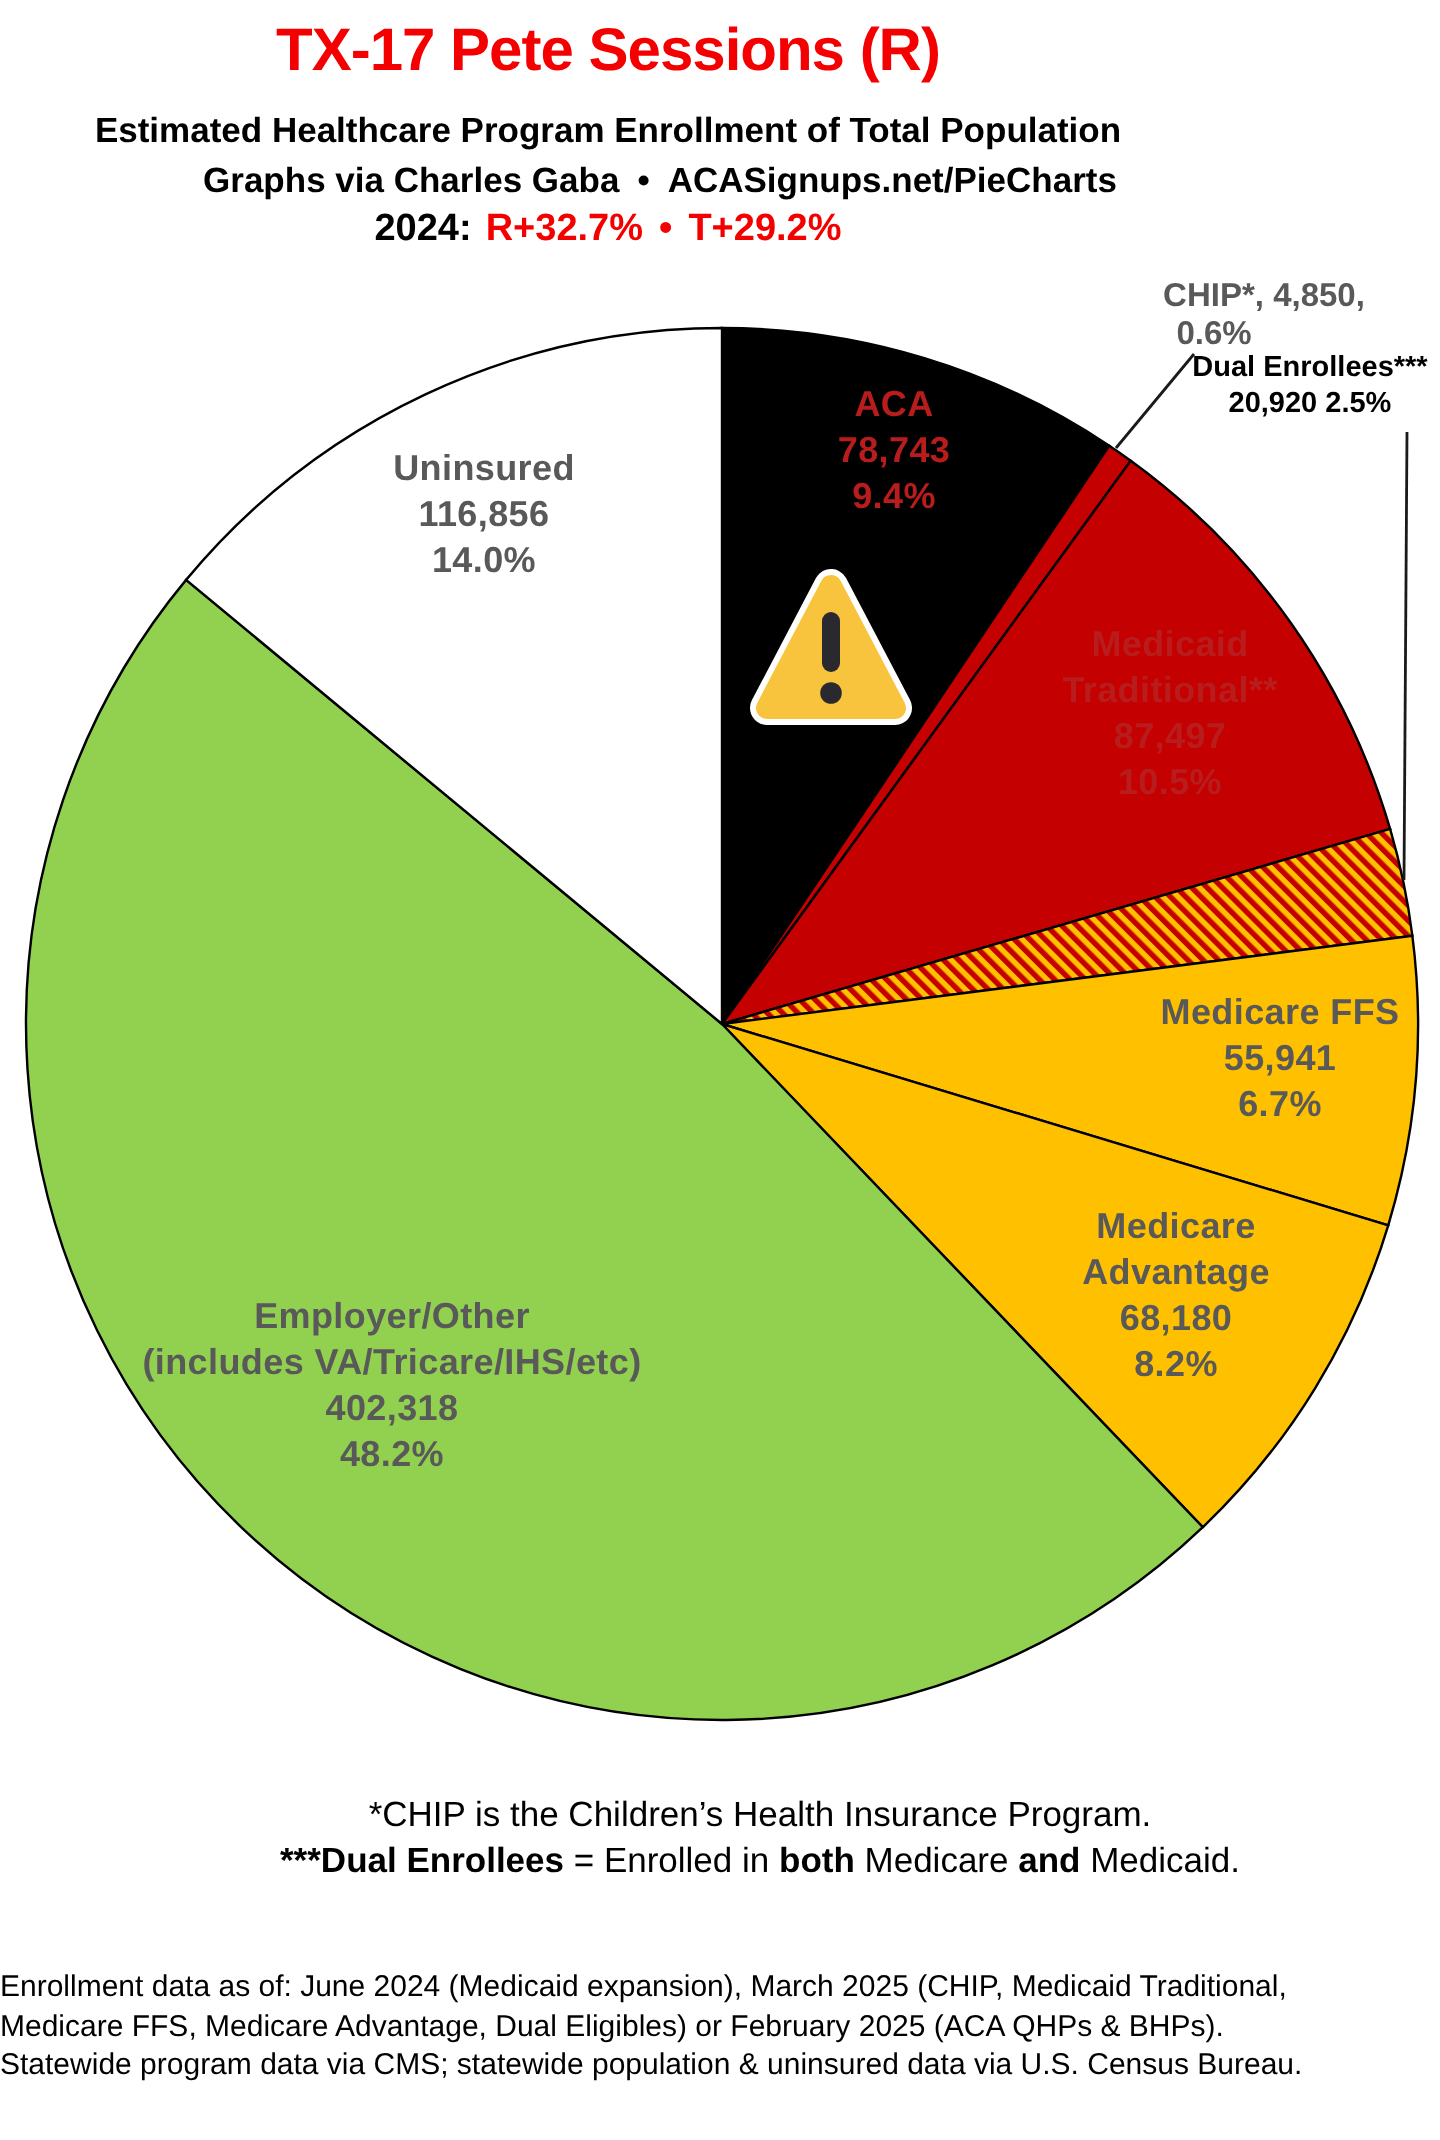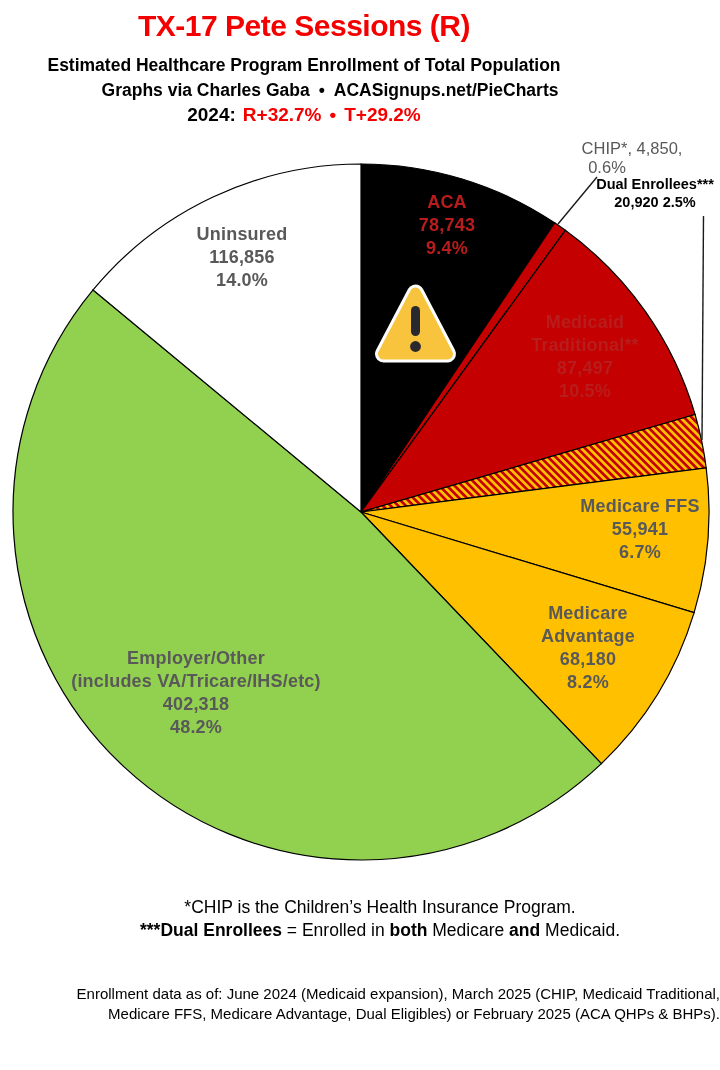--- a/index.html
+++ b/index.html
@@ -25,35 +25,35 @@
     text-align:center;font-weight:bold;font-size:18px;line-height:23px;
     color:var(--label-gray,#595959);letter-spacing:.2px;white-space:nowrap;
   }
   .slice-label.white{color:#b91c1c;}
   #lbl-aca{left:447px;top:191px;}
   #lbl-uninsured{left:242px;top:223px;}
   #lbl-medicaid{left:585px;top:311px;}
   #lbl-ffs{left:640px;top:495px;}
   #lbl-advantage{left:588px;top:602px;}
   #lbl-employer{left:196px;top:647px;}
-  .chip-line{position:absolute;transform:translateX(-50%);font-weight:normal;font-size:16.5px;
+  .chip-line{position:absolute;transform:translateX(-50%);font-weight:bold;font-size:16.5px;
     color:var(--label-gray,#595959);white-space:nowrap;}
   #lbl-chip1{left:632px;top:139px;}
   #lbl-chip2{left:607px;top:158px;}
   #lbl-dual{left:655px;top:175px;font-size:14.5px;line-height:18px;color:#000;letter-spacing:0;}
 
   #footnotes{
     position:absolute;top:896px;left:0;width:720px;text-align:center;
     font-size:17.5px;line-height:22.5px;color:#000;margin-left:20px;
   }
   #footnotes .b{font-weight:bold;}
   #footnotes span{white-space:pre-wrap;}
 
   #source{
-    position:absolute;top:984px;left:0;width:720px;text-align:right;
+    position:absolute;top:984px;left:0;width:720px;text-align:left;
     font-size:15px;line-height:19.5px;color:#000;
   }
 </style>
 </head>
 <body>
 
 <div class="hline" id="title">TX-17 Pete Sessions (R)</div>
 <div class="hline" id="sub1">Estimated Healthcare Program Enrollment of Total Population</div>
 <div class="hline" id="sub2"><span>Graphs via Charles Gaba</span><span class="bullet">•</span><span>ACASignups.net/PieCharts</span></div>
 <div class="hline" id="sub3"><span>2024:</span><span class="red gap">R+32.7%</span><span class="red bullet">•</span><span class="red">T+29.2%</span></div>
@@ -126,13 +126,14 @@
 </div>
 
 <div id="footnotes">
   <div><span>*CHIP is the Children’s Health Insurance Program.</span></div>
   <div><span class="b">***Dual Enrollees</span><span> = Enrolled in </span><span class="b">both</span><span> Medicare </span><span class="b">and</span><span> Medicaid.</span></div>
 </div>
 
 <div id="source">
   <div>Enrollment data as of: June 2024 (Medicaid expansion), March 2025 (CHIP, Medicaid Traditional,</div>
   <div>Medicare FFS, Medicare Advantage, Dual Eligibles) or February 2025 (ACA QHPs &amp; BHPs).</div>
+  <div>Statewide program data via CMS; statewide population &amp; uninsured data via U.S. Census Bureau.</div>
 </div>
 
 </body></html>

